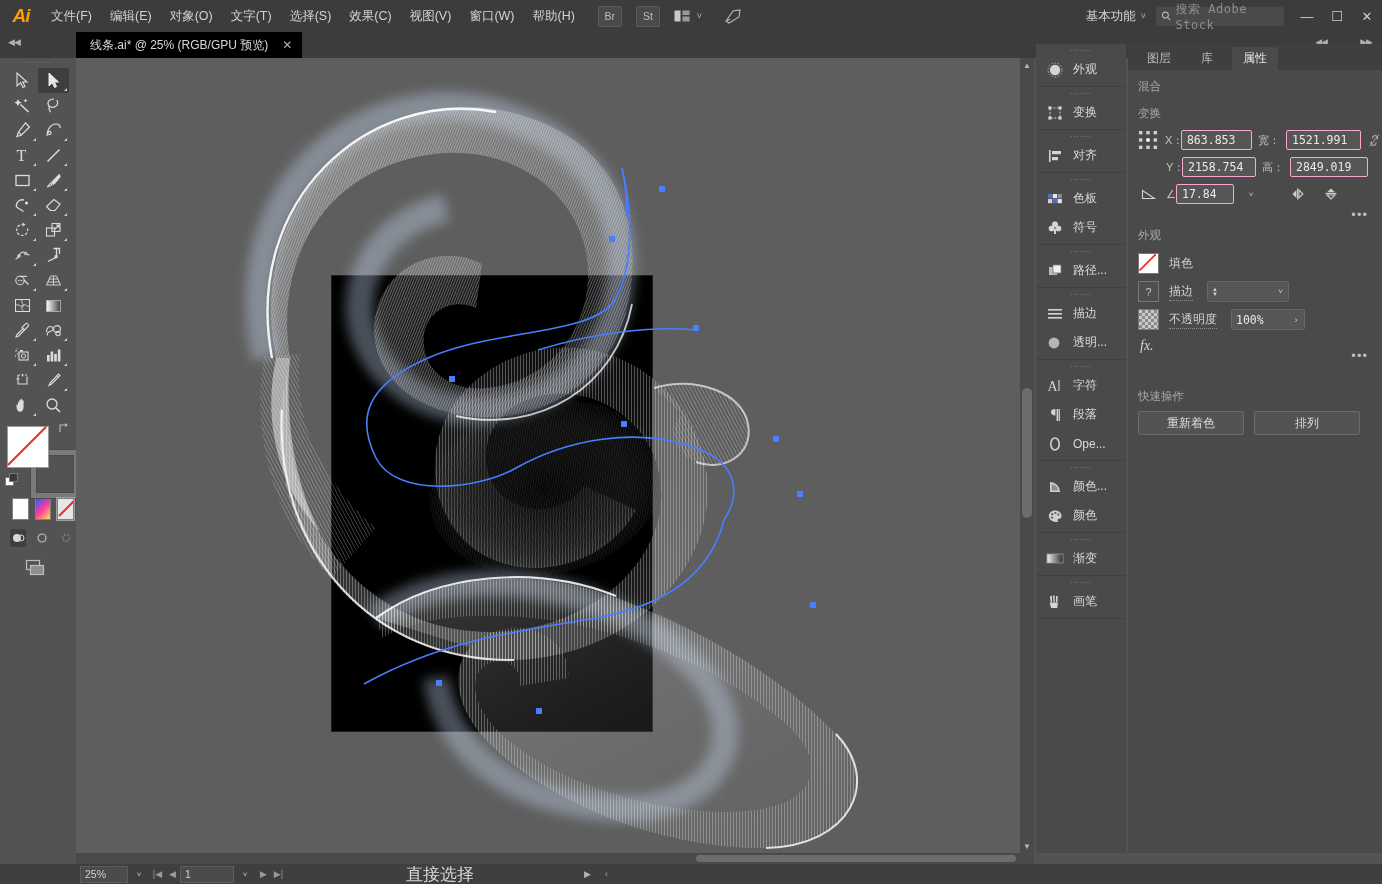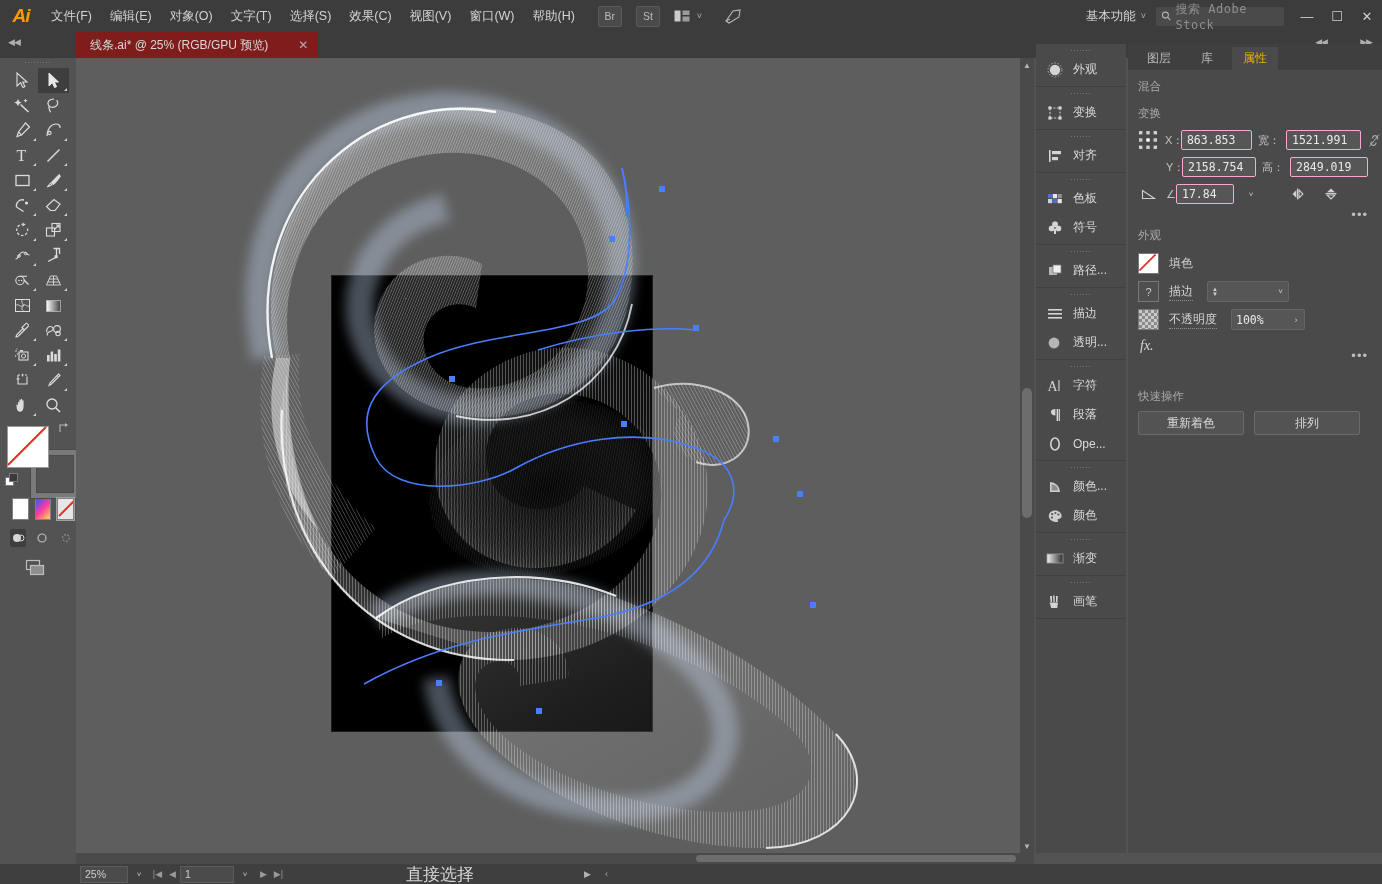--- a/index.html
+++ b/index.html
@@ -24,22 +24,22 @@
   .rocket{margin-left:20px;width:22px;height:20px;display:flex;align-items:center;justify-content:center;}
   .spacer{flex:1;}
   .ws-name{font-size:12.5px;color:#d6d6d6;}
   .search-box{width:118px;height:19px;margin:0 8px 0 10px;background:#4a4a4a;border-radius:2px;
               display:flex;align-items:center;padding:0 5px;gap:4px;}
   .search-box .ph{font-size:12px;color:#8e8e8e;font-family:"DejaVu Sans Mono",monospace;letter-spacing:.5px;}
   .wbtn{width:30px;height:32px;display:flex;align-items:center;justify-content:center;color:#cfcfcf;font-size:13px;}
 
   
   .tabbar{position:absolute;left:0;top:32px;width:1382px;height:26px;background:#3c3c3c;}
-  .doc-tab{position:absolute;left:76px;top:0;height:26px;background:#7f1d1d;display:flex;align-items:center;
-           padding:0 10px 0 14px;gap:30px;}
+  .doc-tab{position:absolute;left:76px;top:0;height:26px;background:#000000;display:flex;align-items:center;
+           padding:0 10px 0 14px;gap:14px;}
   .doc-tab .label{font-size:12px;color:#d8d8d8;white-space:nowrap;}
   .doc-tab .x{font-size:12px;color:#b0b0b0;}
   .collapse-l{position:absolute;left:8px;top:5px;font-size:9px;color:#aeaeae;letter-spacing:-1px;}
   .collapse-r{position:absolute;right:55px;top:5px;font-size:9px;color:#aeaeae;letter-spacing:-1px;}
   .collapse-r2{position:absolute;right:10px;top:5px;font-size:9px;color:#aeaeae;letter-spacing:-1px;}
 
   
   .toolbar{position:absolute;left:0;top:58px;width:74px;height:806px;background:#535353;}
   .tool-head{height:10px;display:flex;align-items:center;justify-content:center;}
   .dots{width:26px;height:4px;background-image:radial-gradient(#777 0.7px,transparent 0.8px);
@@ -99,21 +99,21 @@
   .dock-head{height:9px;display:flex;align-items:center;justify-content:center;}
   .dock-head .dots{width:22px;height:4px;}
   .dock-item{height:29px;display:flex;align-items:center;gap:8px;padding-left:9px;cursor:default;}
   .dock-item .ic{width:20px;height:20px;display:flex;align-items:center;justify-content:center;color:#d2d2d2;}
   .dock-item .lbl{font-size:12px;color:#d8d8d8;white-space:nowrap;}
 
   
   .props{position:absolute;left:1128px;top:44px;width:254px;height:809px;background:#4a4a4a;}
   .props-tabs{display:flex;height:26px;align-items:flex-end;padding-left:8px;gap:8px;background:#3f3f3f;}
   .ptab{padding:0 11px;height:23px;line-height:23px;font-size:12px;color:#b9b9b9;}
-  .ptab.active{background:#4a4a4a;color:#eab308;}
+  .ptab.active{background:#4a4a4a;color:#e5e5e5;}
   .sect-title{font-size:11.5px;color:#a8a8a8;padding:9px 0 3px 10px;}
   .row{display:flex;align-items:center;padding-left:10px;gap:6px;margin-top:5px;}
   .ref-grid{width:22px;height:22px;display:flex;align-items:center;justify-content:center;}
   .flabel{font-size:11px;color:#c2c2c2;width:10px;text-align:right;}
   .finput{height:18px;background:#565656;border:1px solid #f9a8d4;border-radius:2px;
           color:#e9e9e9;font-size:11.5px;display:flex;align-items:center;padding:0 5px;
           font-family:"DejaVu Sans Mono",monospace;}
   .w60{width:62px;}.w66{width:66px;}
   .linkbtn{width:16px;height:18px;display:flex;align-items:center;justify-content:center;color:#a9a9a9;}
   .sel-sq{width:18px;height:18px;display:flex;align-items:center;justify-content:center;color:#cfcfcf;}

